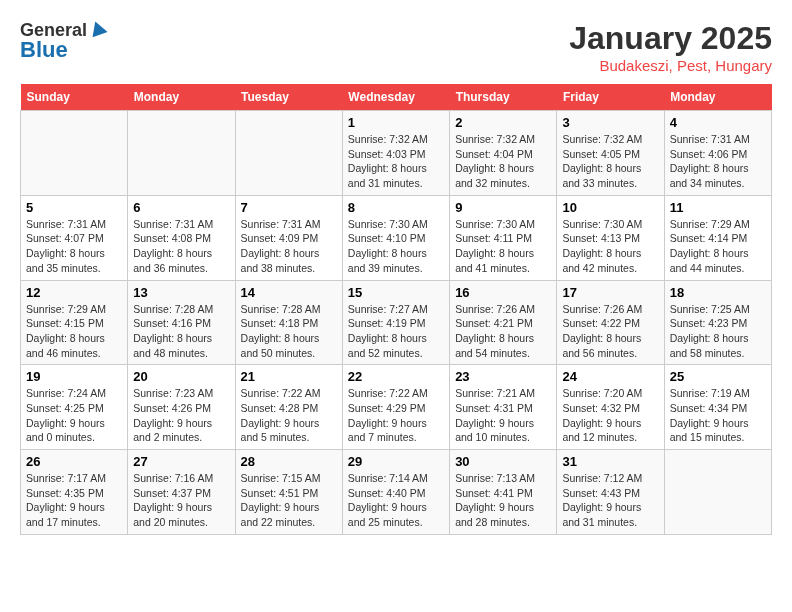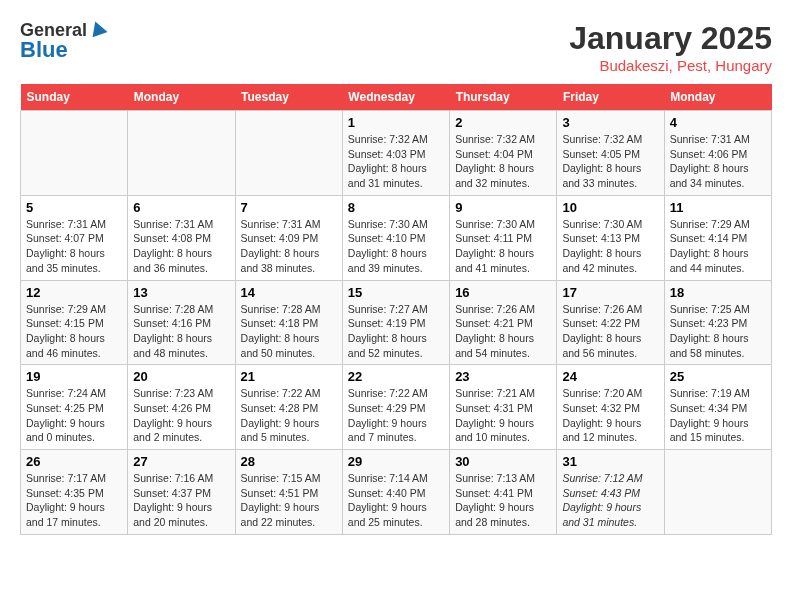--- a/index.html
+++ b/index.html
@@ -206,19 +206,19 @@
 Daylight: 9 hours and 20 minutes.</span></td>
         <td><span class="day-num">28</span><span class="day-info" style="white-space: pre-line;">Sunrise: 7:15 AM
 Sunset: 4:51 PM
 Daylight: 9 hours and 22 minutes.</span></td>
         <td><span class="day-num">29</span><span class="day-info" style="white-space: pre-line;">Sunrise: 7:14 AM
 Sunset: 4:40 PM
 Daylight: 9 hours and 25 minutes.</span></td>
         <td><span class="day-num">30</span><span class="day-info" style="white-space: pre-line;">Sunrise: 7:13 AM
 Sunset: 4:41 PM
 Daylight: 9 hours and 28 minutes.</span></td>
-        <td><span class="day-num">31</span><span class="day-info" style="white-space: pre-line; font-style: italic;">Sunrise: 7:12 AM
+        <td><span class="day-num">31</span><span class="day-info" style="white-space: pre-line;">Sunrise: 7:12 AM
 Sunset: 4:43 PM
 Daylight: 9 hours and 31 minutes.</span></td>
         <td class="empty-cell"></td>
       </tr>
     </tbody>
 </table>
 
 </body></html>

